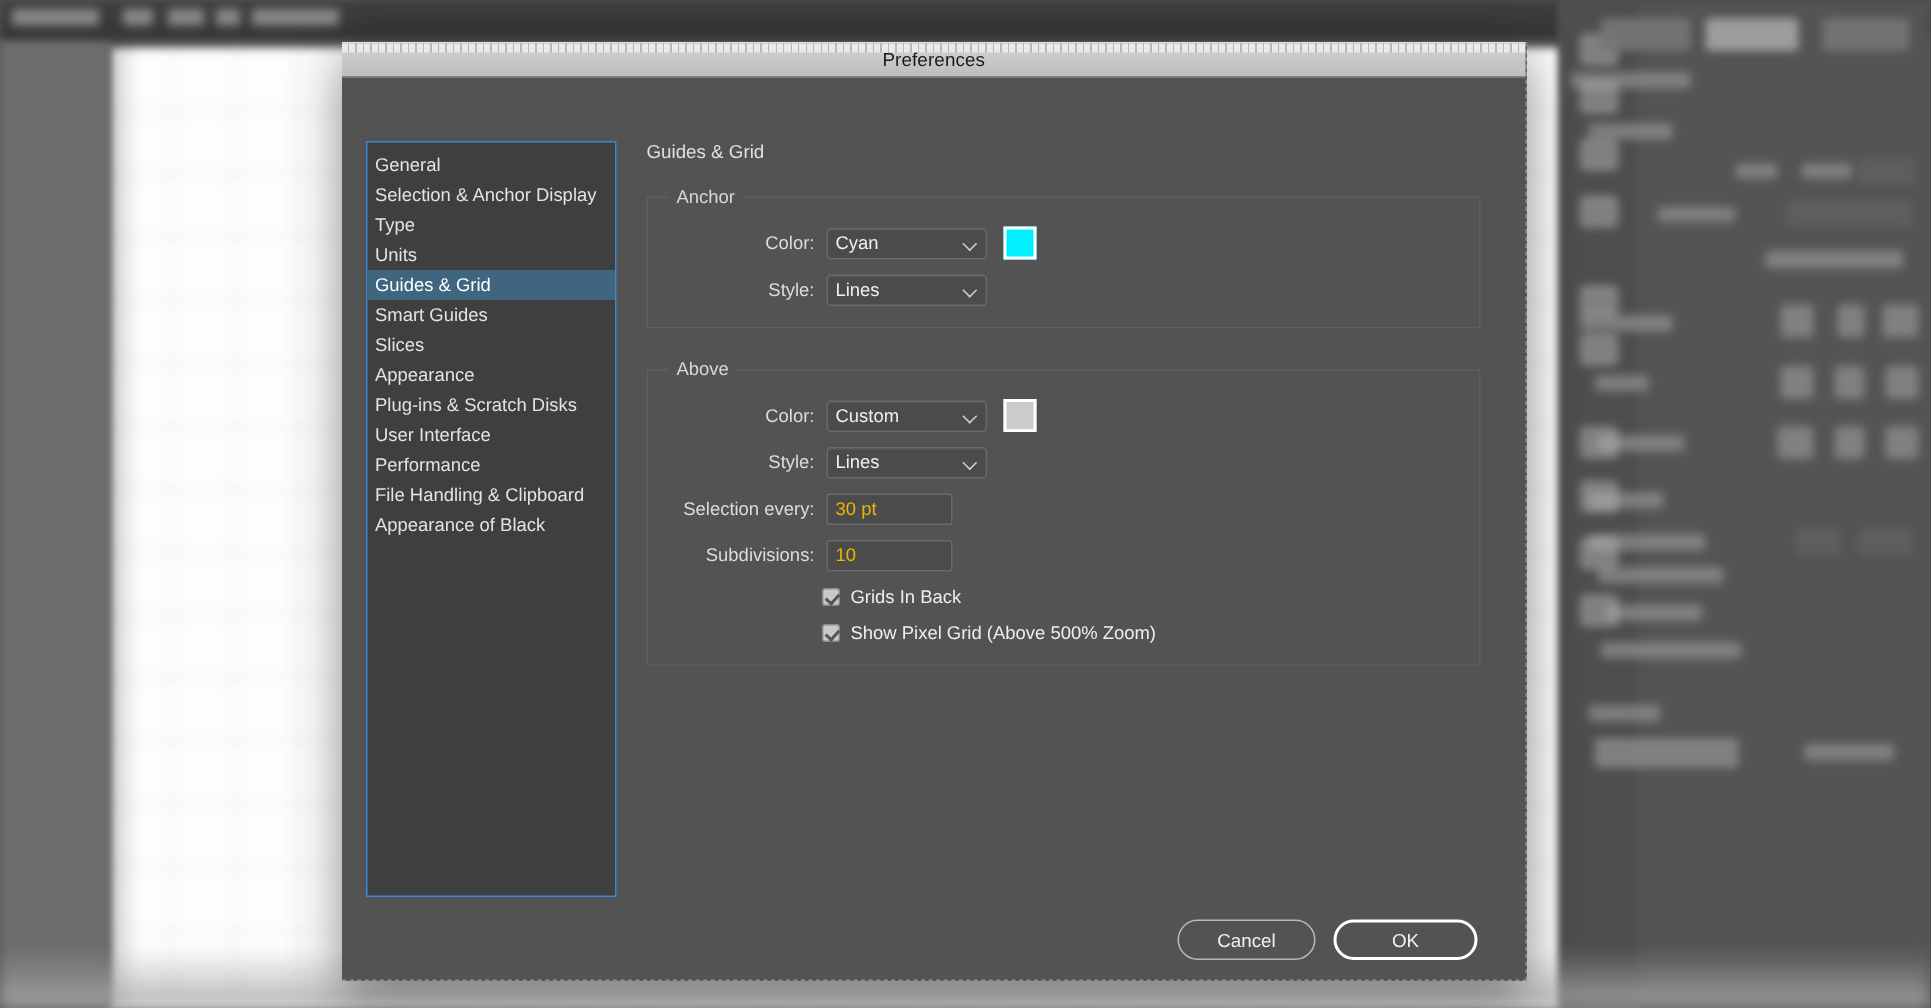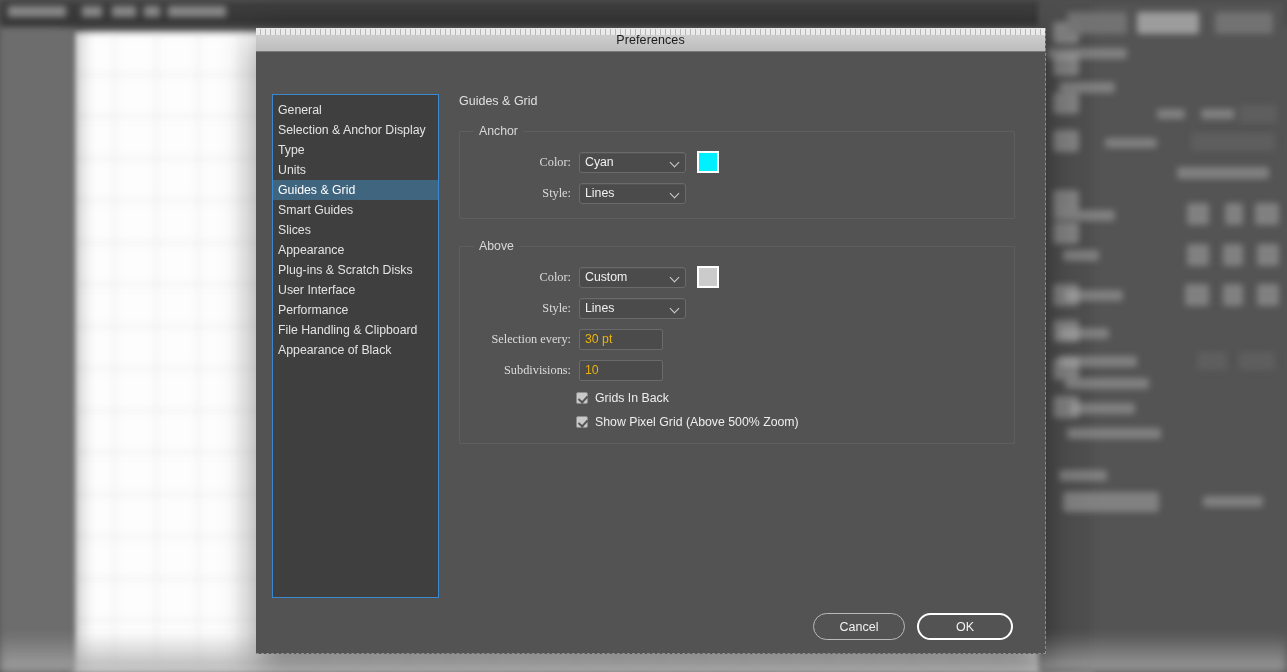--- a/index.html
+++ b/index.html
@@ -100,21 +100,20 @@
 
   
   #dialog {
     position: absolute;
     left: 228px; top: 28px;
     width: 790px; height: 626px;
     background: #535353;
     box-shadow: 0 10px 32px rgba(0,0,0,.45);
     border-right: 1px dashed #8d8d8d;
     border-bottom: 1px dashed #8d8d8d;
-    margin-left: 28px;
   }
   .titlebar {
     height: 24px;
     background: linear-gradient(#d3d3d3, #bdbdbd);
     border-top: 1px solid #e6e6e6;
     border-bottom: 1px solid #7a7a7a;
     display: flex; align-items: center; justify-content: center;
     position: relative;
   }
   .titlebar .stripes {
@@ -174,21 +173,20 @@
   .row {
     display: flex; align-items: center;
     margin-top: 9px;
     height: 22px;
   }
   .row .lbl {
     width: 107px; text-align: right;
     font-size: 12.3px; color: #dcdcdc;
     padding-right: 8px;
     white-space: nowrap;
-    font-family: Liberation Serif, serif;
   }
   .select {
     width: 107px; height: 21px;
     background: #4b4b4b;
     border: 1px solid #6a6a6a;
     border-radius: 3px;
     display: flex; align-items: center;
     padding: 0 5px;
     font-size: 12.3px; color: #f0f0f0;
     position: relative;

